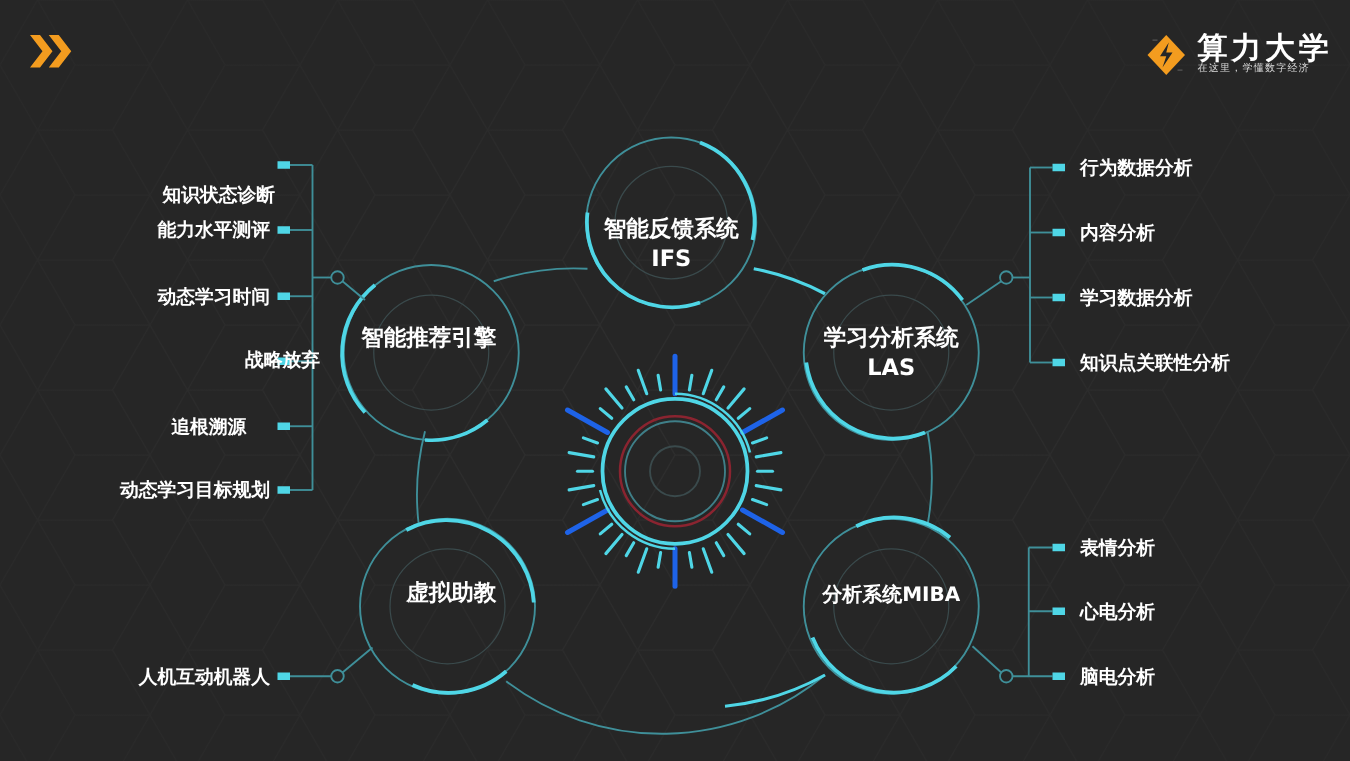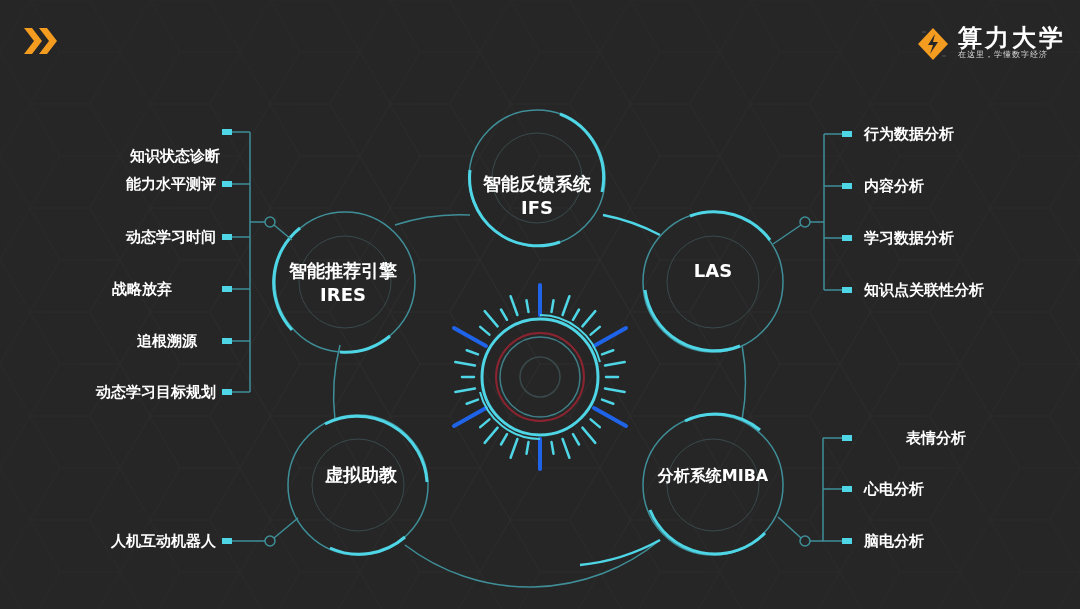--- a/index.html
+++ b/index.html
@@ -201,41 +201,41 @@
     <rect x="222" y="538" width="10" height="6"></rect>
   </g>
 </svg>
 
 <div class="node-label" style="left:462px;top:157px;margin-top:15px;">
   <div>智能反馈系统</div>
   <div class="en">IFS</div>
 </div>
 <div class="node-label" style="left:268px;top:259px;">
   <div>智能推荐引擎</div>
-  <div class="en">IRES</div>
 </div>
 <div class="node-label" style="left:638px;top:259px;">
+  <div>学习分析系统</div>
   <div class="en">LAS</div>
 </div>
 <div class="node-label" style="left:286px;top:463px;">
   <div>虚拟助教</div>
 </div>
 <div class="node-label" style="left:638px;top:464px;font-size:16px;">
   <div>分析系统MIBA</div>
 </div>
 
 <div class="leaf left" style="right:860px;top:123px;margin-top:24px;">知识状态诊断</div>
 <div class="leaf left" style="right:864px;top:175px;">能力水平测评</div>
 <div class="leaf left" style="right:864px;top:228px;">动态学习时间</div>
-<div class="leaf left" style="right:908px;top:280px;font-family:Liberation Serif, serif;">战略放弃</div>
+<div class="leaf left" style="right:824px;top:280px;font-family:Liberation Serif, serif;">战略放弃</div>
 <div class="leaf left" style="right:883px;top:332px;">追根溯源</div>
 <div class="leaf left" style="right:864px;top:383px;">动态学习目标规划</div>
 
 <div class="leaf" style="left:864px;top:125px;">行为数据分析</div>
 <div class="leaf" style="left:864px;top:177px;">内容分析</div>
 <div class="leaf" style="left:864px;top:229px;">学习数据分析</div>
 <div class="leaf" style="left:864px;top:281px;">知识点关联性分析</div>
 
-<div class="leaf" style="left:864px;top:429px;margin-left:42px;">表情分析</div>
+<div class="leaf" style="left:864px;top:429px;">表情分析</div>
 <div class="leaf" style="left:864px;top:480px;">心电分析</div>
 <div class="leaf" style="left:864px;top:532px;">脑电分析</div>
 
 <div class="leaf left" style="right:864px;top:532px;">人机互动机器人</div>
 
 </body></html>

